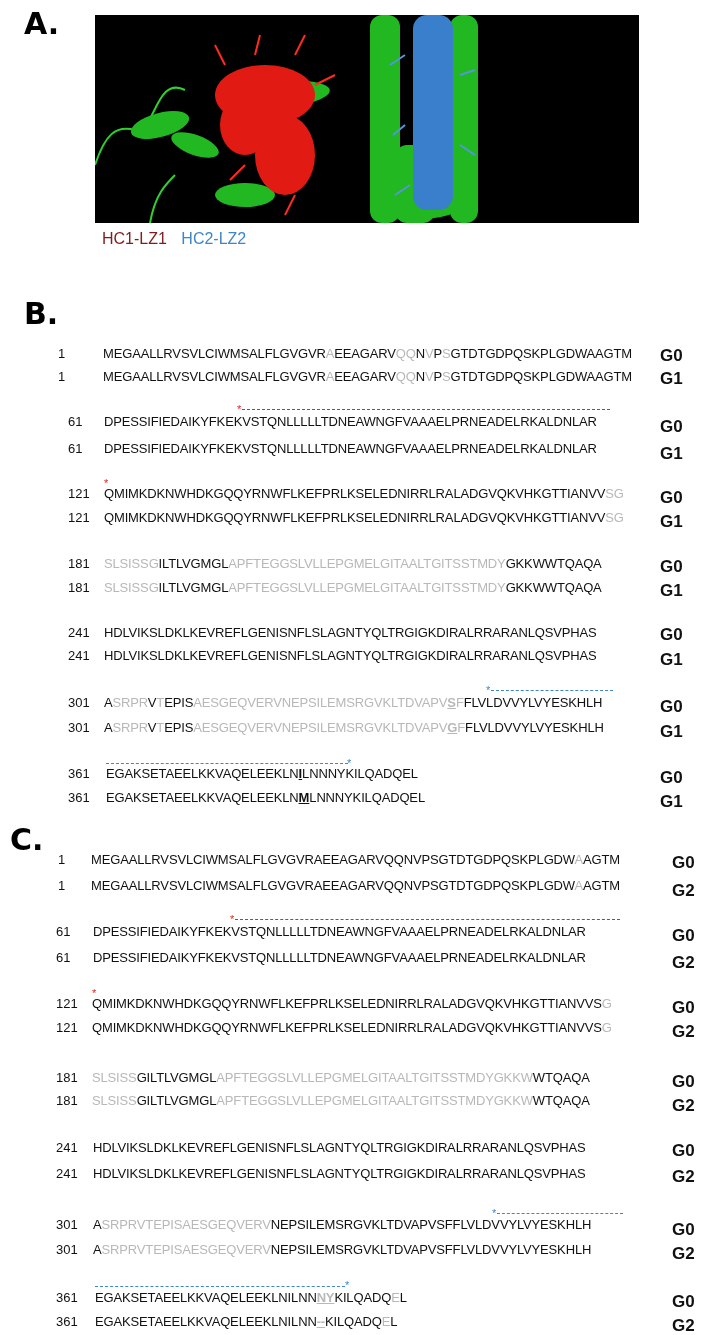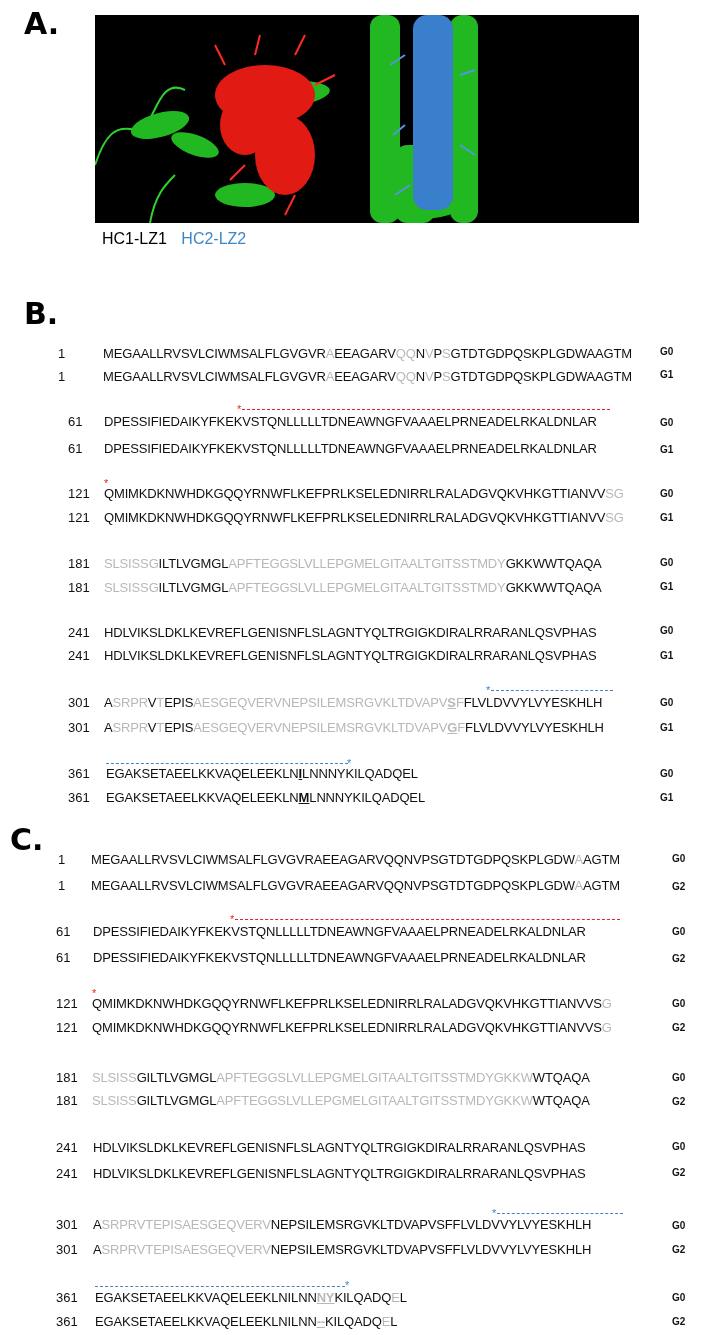--- a/index.html
+++ b/index.html
@@ -3,21 +3,21 @@
 <meta charset="utf-8">
 <style>
   html,body{margin:0;padding:0;background:#fff;}
   body{width:712px;height:1335px;position:relative;overflow:hidden;font-family:"Liberation Sans",sans-serif;color:#111;}
   .panel-label{position:absolute;font-family:"DejaVu Sans",sans-serif;font-weight:bold;font-size:30px;color:#000;}
   .struct{position:absolute;left:95px;top:15px;width:544px;height:208px;background:#000;overflow:hidden;}
   .legend{position:absolute;top:230px;left:102px;font-size:16px;}
   .legend span{margin-right:10px;}
   .row{position:absolute;font-size:13px;white-space:nowrap;letter-spacing:-0.15px;}
   .num{position:absolute;font-size:13px;color:#111;}
-  .tag{position:absolute;font-size:10px;font-weight:bold;color:#111;}
+  .tag{position:absolute;font-size:17px;font-weight:bold;color:#111;}
   .g{color:#b8b8b8;}
   .u{text-decoration:underline;font-weight:bold;}
   .dash{position:absolute;height:0;border-top:1px dashed;}
   .star{position:absolute;font-size:11px;line-height:10px;}
 </style>
 </head>
 <body>
 
 <div class="panel-label" style="left:24px;top:6px;">A.</div>
 <div class="struct">
@@ -46,21 +46,21 @@
     </g>
     <g fill="#3a7fcc">
       <rect x="318" y="0" width="40" height="195" rx="14"></rect>
     </g>
     <g stroke="#5595dd" stroke-width="2">
       <path d="M310 40 L295 50 M365 60 L380 55 M310 110 L298 120 M365 130 L380 140 M315 170 L300 180"></path>
     </g>
   </svg>
 </div>
 <div class="legend">
-  <span style="color:#000000">HC1-LZ1</span>
+  <span style="color:#7f1d1d">HC1-LZ1</span>
   <span style="color:#3f86c8">HC2-LZ2</span>
 </div>
 
 <div class="panel-label" style="left:24px;top:296px;">B.</div>
 
 <div class="num" style="left:58px;top:346px;">1</div>
 <div class="row" style="left:103px;top:346px;">MEGAALLRVSVLCIWMSALFLGVGVR<span class="g">A</span>EEAGARV<span class="g">QQ</span>N<span class="g">V</span>P<span class="g">S</span>GTDTGDPQSKPLGDWAAGTM</div>
 <div class="tag" style="left:660px;top:346px;">G0</div>
 <div class="num" style="left:58px;top:369px;">1</div>
 <div class="row" style="left:103px;top:369px;">MEGAALLRVSVLCIWMSALFLGVGVR<span class="g">A</span>EEAGARV<span class="g">QQ</span>N<span class="g">V</span>P<span class="g">S</span>GTDTGDPQSKPLGDWAAGTM</div>

